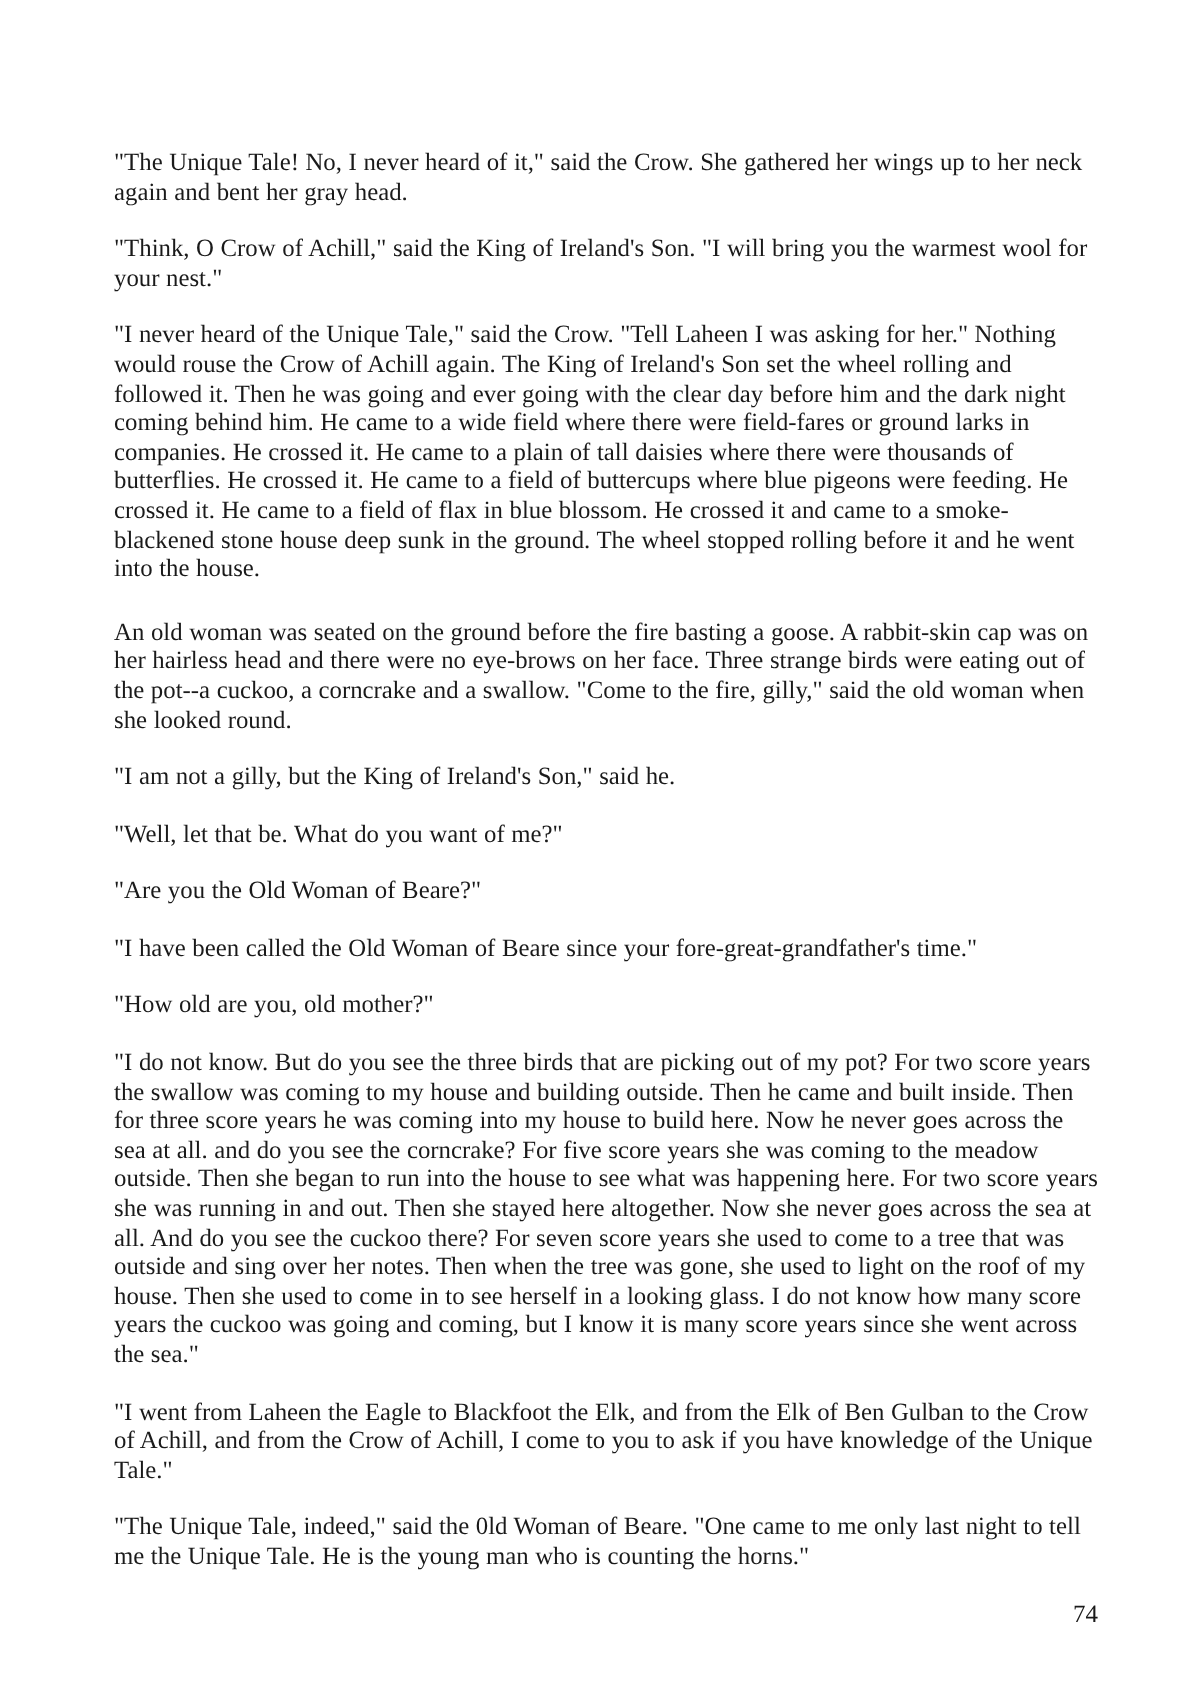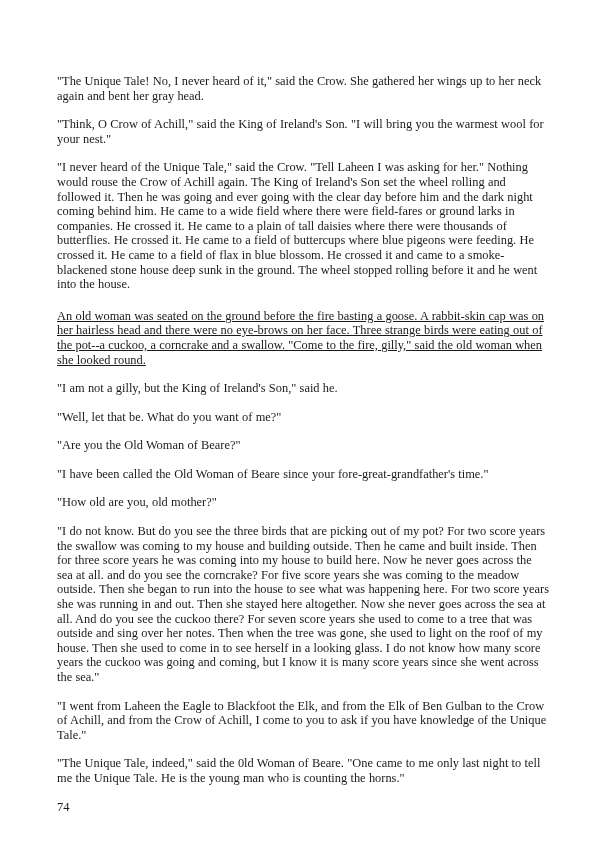--- a/index.html
+++ b/index.html
@@ -26,25 +26,24 @@
   }
   p.para {
     margin: 0 0 14px 0;
     font-size: 12.4px;
     line-height: 14.6px;
     text-align: left;
     word-spacing: 0.2px;
   }
   p.section-gap {
     margin-top: 17px;
-    text-decoration: underline;
   }
   .footer {
     width: 492px;
-    text-align: left;
+    text-align: right;
     font-size: 12.5px;
     line-height: 14.6px;
     margin-top: 1px;
   }
 </style>
 </head>
 <body>
 
 <div class="page">
   <div class="content">

